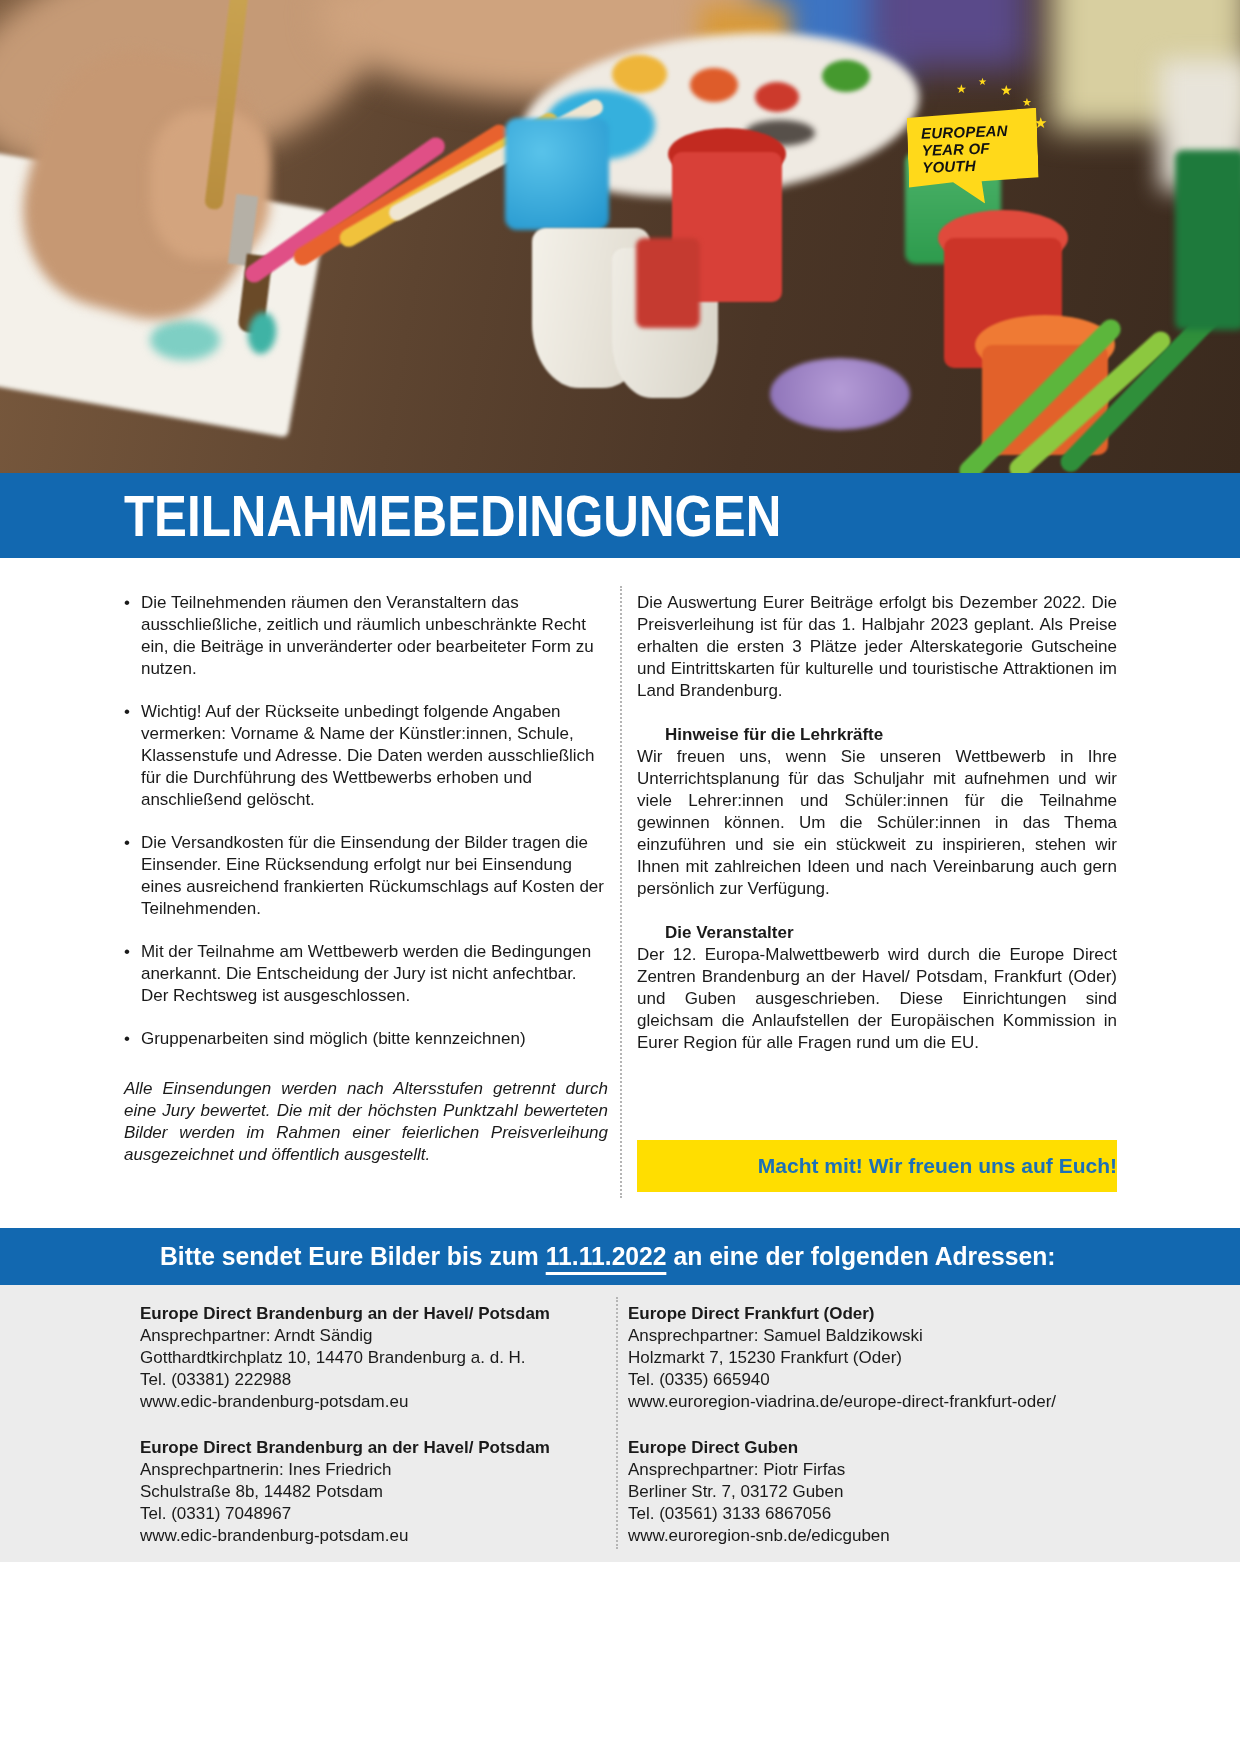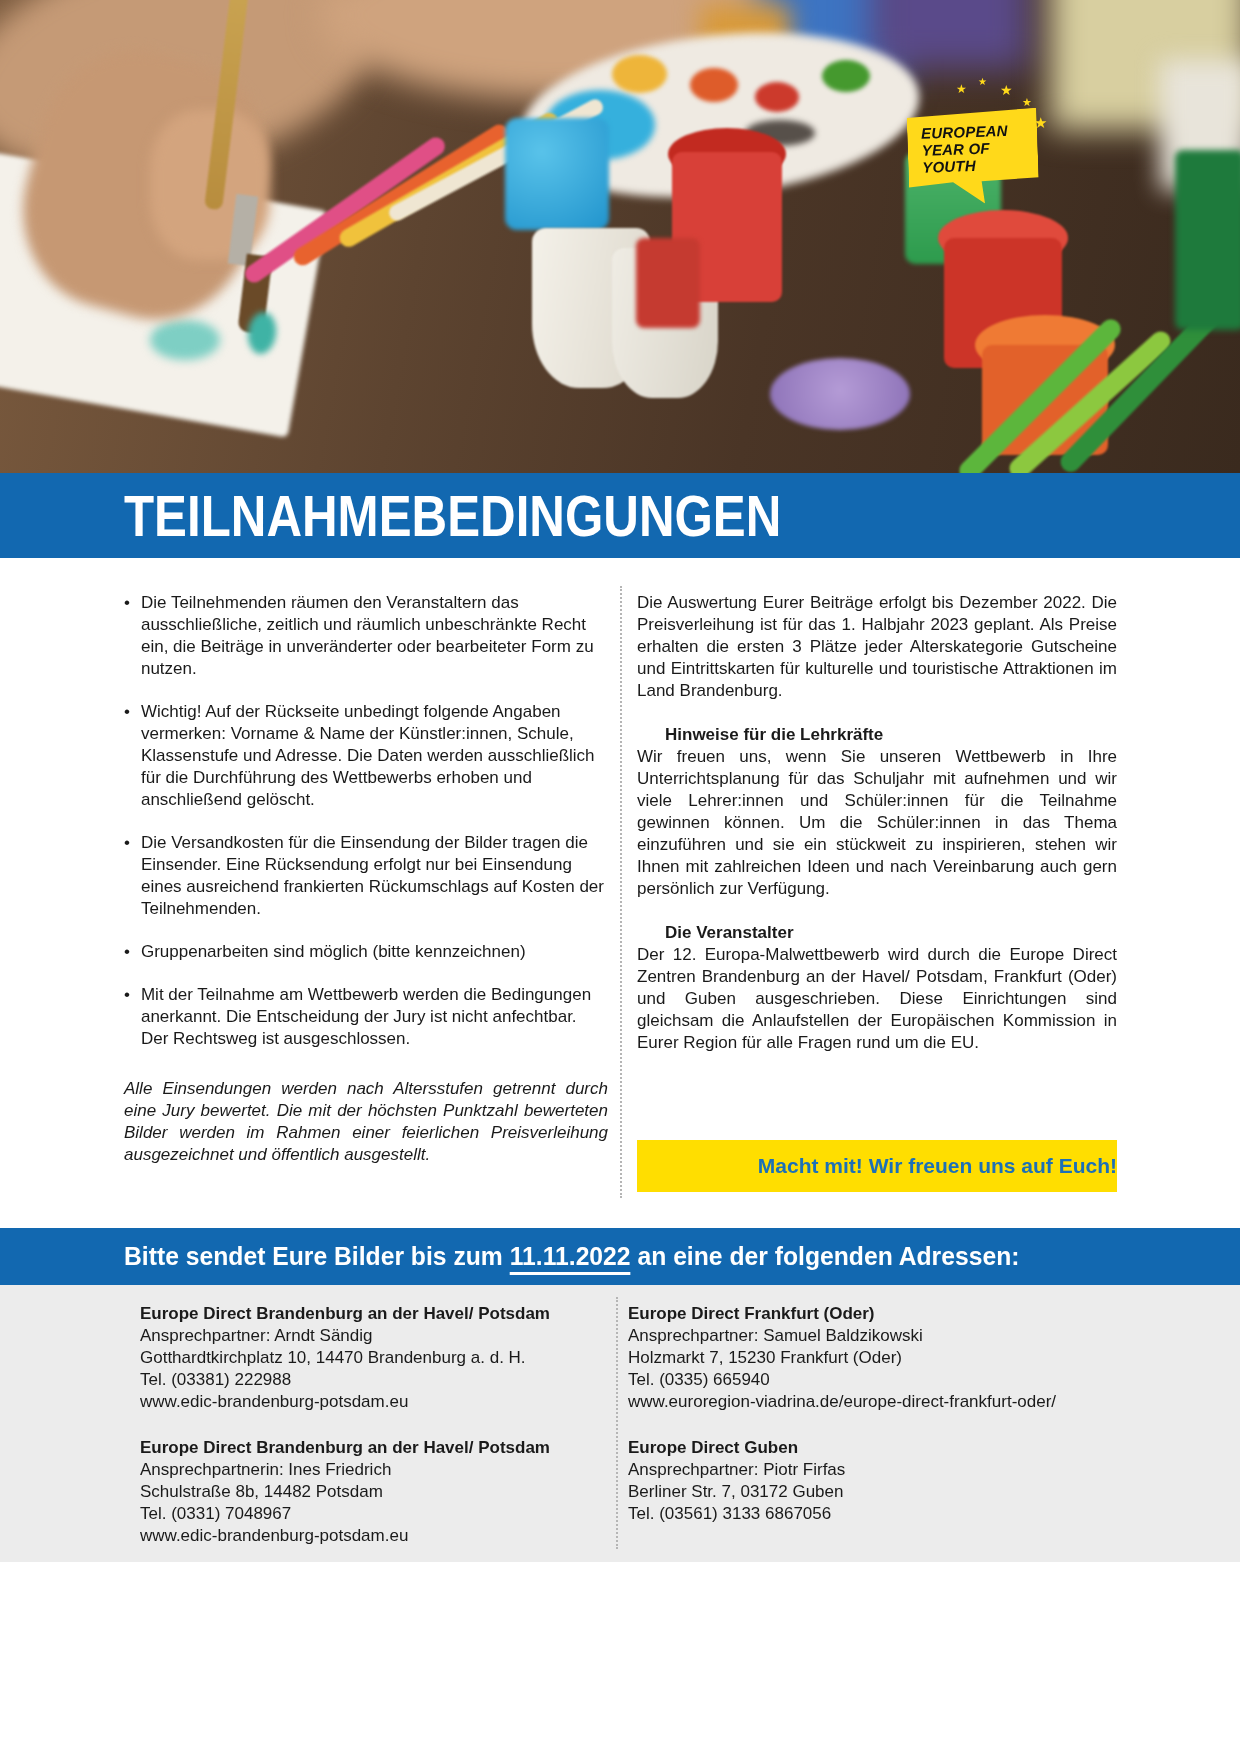--- a/index.html
+++ b/index.html
@@ -22,21 +22,21 @@
   .eyy-star { position:absolute; color:#ffd91a; }
 
   
   .title-banner { position:absolute; left:0; top:473px; width:1240px; height:85px;
                   background:#1268b0; display:flex; align-items:center; }
   .title-banner h1 { color:#fff; font-size:58px; font-weight:bold; letter-spacing:0;
                      margin-left:124px; transform:scaleX(.85); transform-origin:left center; white-space:nowrap; }
 
   .deadline-banner { position:absolute; left:0; top:1228px; width:1240px; height:57px;
                      background:#1268b0; display:flex; align-items:center; color:#fff;
-                     font-size:26px; font-weight:bold; white-space:pre-wrap; }
+                     font-size:26px; font-weight:bold; white-space:pre-wrap;padding-left:36px; }
   .deadline-inner { margin-left:124px; transform:scaleX(.95); transform-origin:left center; white-space:pre-wrap; }
   .deadline-date { border-bottom:3px solid #fff; padding-bottom:1px; }
 
   
   .body-section { position:absolute; left:0; top:558px; width:1076px; height:670px; }
   .col-left  { position:absolute; left:124px; top:34px; width:484px; }
   .col-right { position:absolute; left:637px; top:34px; width:480px; }
   .v-divider { position:absolute; left:620px; top:28px; height:612px; border-left:2px dotted #b5b5b5; }
 
   .bullet-item { display:flex; gap:11px; margin-bottom:21px; }
@@ -138,24 +138,24 @@
       <div class="bullet-item">
         <p class="body-text">Die Teilnehmenden räumen den Veranstaltern das ausschließliche, zeitlich und räumlich unbeschränkte Recht ein, die Beiträge in unveränderter oder bearbeiteter Form zu nutzen.</p>
       </div>
       <div class="bullet-item">
         <p class="body-text">Wichtig! Auf der Rückseite unbedingt folgende Angaben vermerken: Vorname &amp; Name der Künstler:innen, Schule, Klassenstufe und Adresse. Die Daten werden ausschließlich für die Durchführung des Wettbewerbs erhoben und anschließend gelöscht.</p>
       </div>
       <div class="bullet-item">
         <p class="body-text">Die Versandkosten für die Einsendung der Bilder tragen die Einsender. Eine Rücksendung erfolgt nur bei Einsendung eines ausreichend frankierten Rückumschlags auf Kosten der Teilnehmenden.</p>
       </div>
       <div class="bullet-item">
+        <p class="body-text">Mit der Teilnahme am Wettbewerb werden die Bedingungen anerkannt. Die Entscheidung der Jury ist nicht anfechtbar. Der Rechtsweg ist ausgeschlossen.</p>
+      </div>
+      <div class="bullet-item">
         <p class="body-text">Gruppenarbeiten sind möglich (bitte kennzeichnen)</p>
-      </div>
-      <div class="bullet-item">
-        <p class="body-text">Mit der Teilnahme am Wettbewerb werden die Bedingungen anerkannt. Die Entscheidung der Jury ist nicht anfechtbar. Der Rechtsweg ist ausgeschlossen.</p>
       </div>
       <p class="body-text justify closing">Alle Einsendungen werden nach Altersstufen getrennt durch eine Jury bewertet. Die mit der höchsten Punktzahl bewerteten Bilder werden im Rahmen einer feierlichen Preisverleihung ausgezeichnet und öffentlich ausgestellt.</p>
     </div>
 
     <div class="v-divider"></div>
 
     <div class="col-right">
       <p class="body-text justify">Die Auswertung Eurer Beiträge erfolgt bis Dezember 2022. Die Preisverleihung ist für das 1. Halbjahr 2023 geplant. Als Preise erhalten die ersten 3 Plätze jeder Alterskategorie Gutscheine und Eintrittskarten für kulturelle und touristische Attraktionen im Land Brandenburg.</p>
       <h3>Hinweise für die Lehrkräfte</h3>
       <p class="body-text justify">Wir freuen uns, wenn Sie unseren Wettbewerb in Ihre Unterrichtsplanung für das Schuljahr mit aufnehmen und wir viele Lehrer:innen und Schüler:innen für die Teilnahme gewinnen können. Um die Schüler:innen in das Thema einzuführen und sie ein stückweit zu inspirieren, stehen wir Ihnen mit zahlreichen Ideen und nach Vereinbarung auch gern persönlich zur Verfügung.</p>
@@ -193,20 +193,21 @@
       <div>Ansprechpartner: Samuel Baldzikowski</div>
       <div>Holzmarkt 7, 15230 Frankfurt (Oder)</div>
       <div>Tel. (0335) 665940</div>
       <div>www.euroregion-viadrina.de/europe-direct-frankfurt-oder/</div>
     </div>
     <div class="addr" style="left:628px;top:152px;">
       <div class="addr-name">Europe Direct Guben</div>
       <div>Ansprechpartner: Piotr Firfas</div>
       <div>Berliner Str. 7, 03172 Guben</div>
       <div>Tel. (03561) 3133 6867056</div>
+      <div>www.euroregion-snb.de/edicguben</div>
     </div>
   </div>
 
   <div class="footer">
 
     
 
     
 
     

